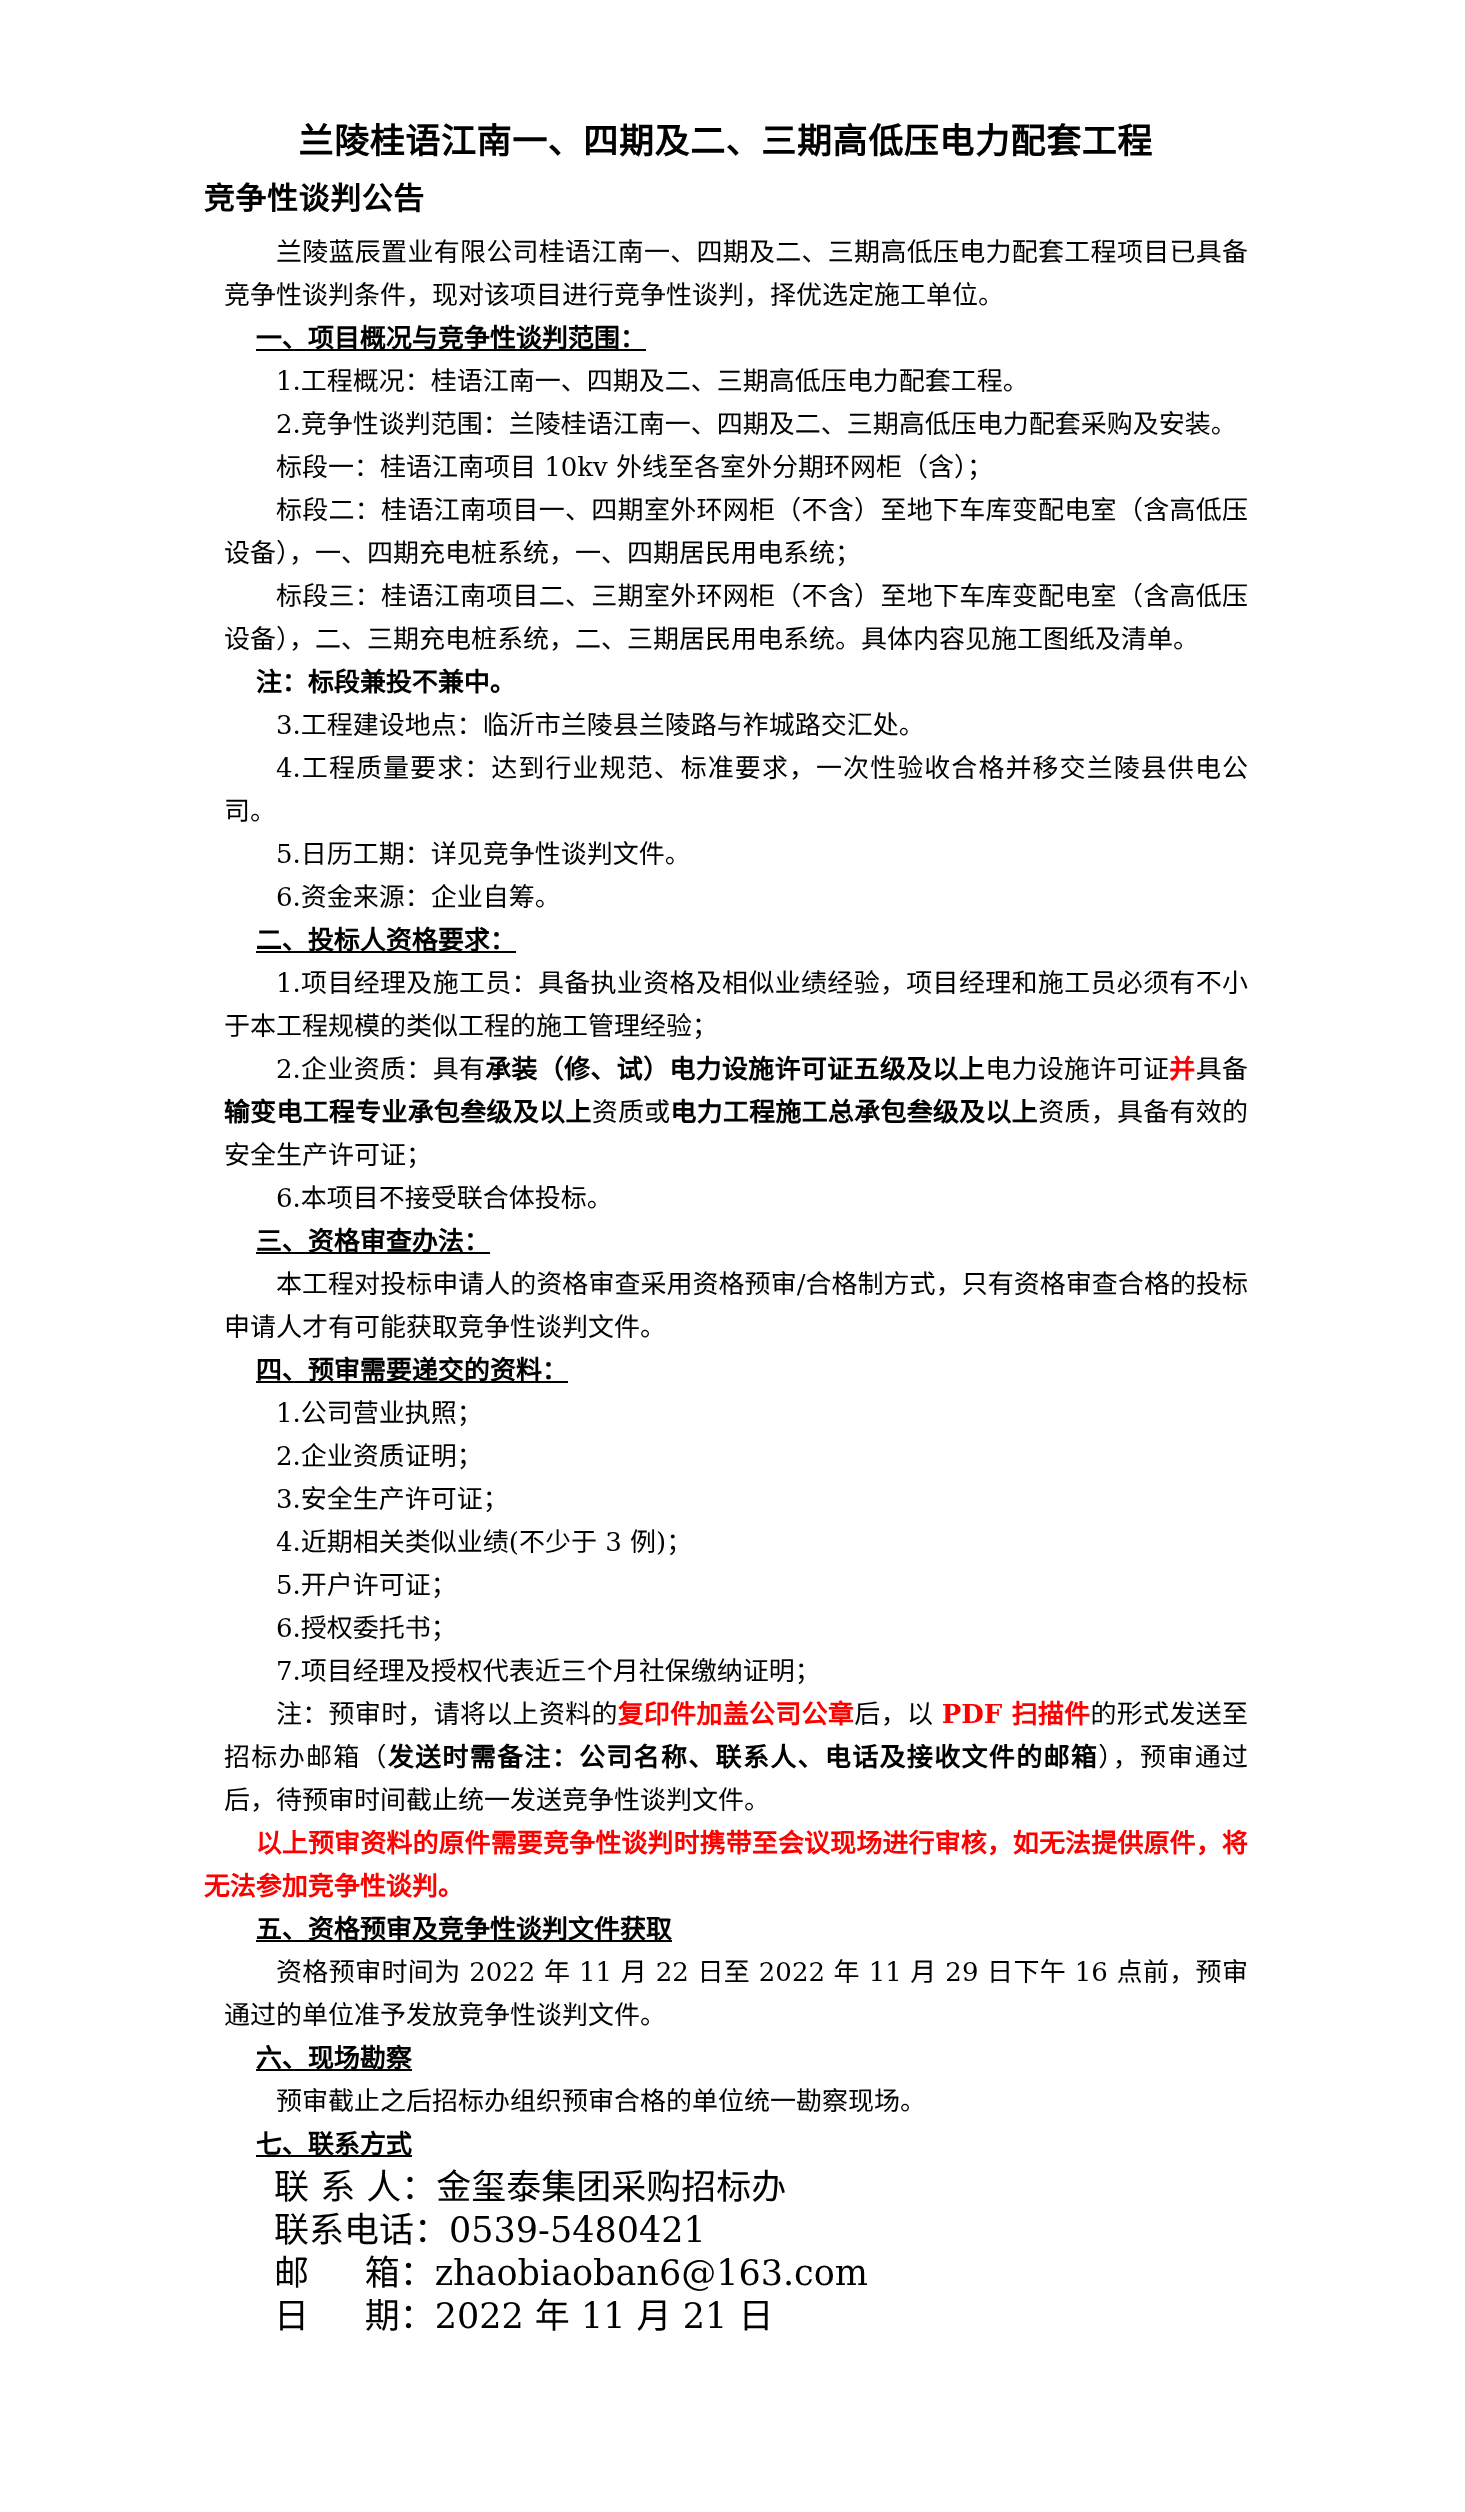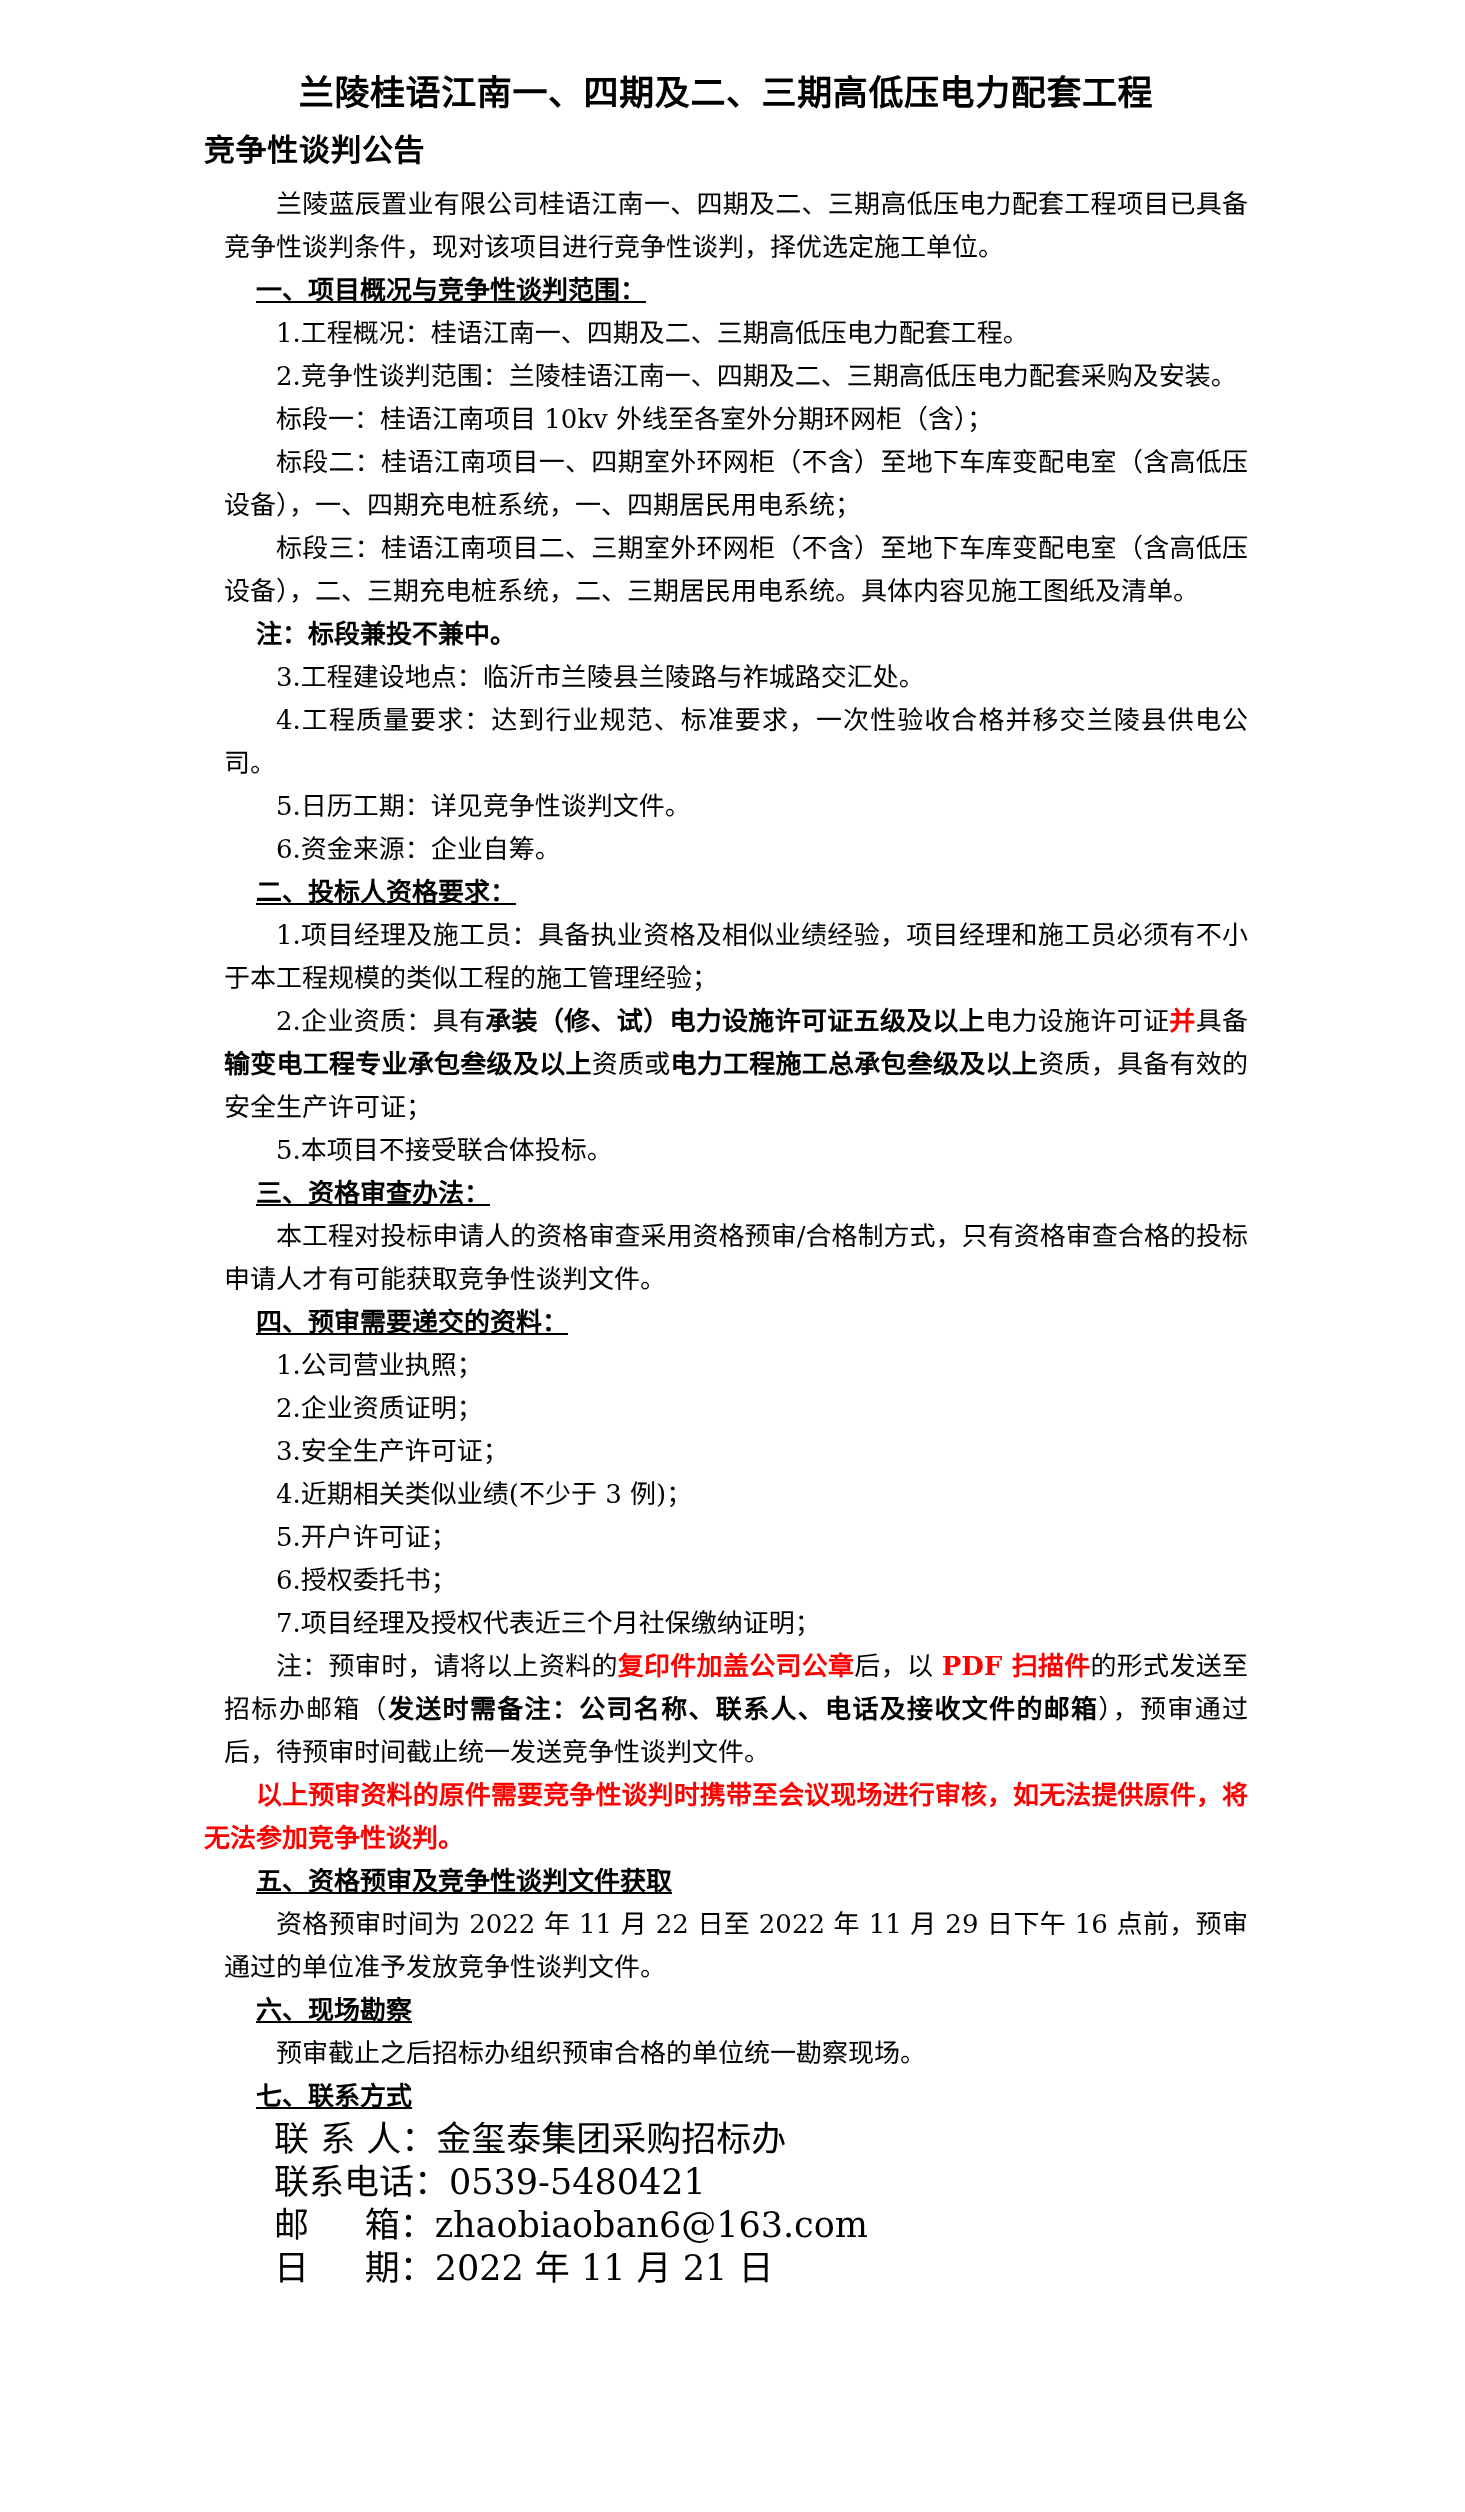--- a/index.html
+++ b/index.html
@@ -29,21 +29,21 @@
   }
 
   
   .doc-title {
     font-size: 35px;
     font-weight: bold;
     text-align: center;
     letter-spacing: 0.6px;
     line-height: 1.25;
     margin: 0;
-    padding-top: 71px;
+    padding-top: 119px;
     white-space: nowrap;
   }
   .doc-subtitle {
     font-size: 31px;
     font-weight: bold;
     text-align: left;
     letter-spacing: 0.6px;
     line-height: 1.25;
     margin: 0;
     padding-top: 16.5px;
@@ -108,21 +108,21 @@
     <p class="p indent">标段三：桂语江南项目二、三期室外环网柜（不含）至地下车库变配电室（含高低压设备），二、三期充电桩系统，二、三期居民用电系统。具体内容见施工图纸及清单。</p>
     <p class="p note-bold">注：标段兼投不兼中。</p>
     <p class="p indent">3.工程建设地点：临沂市兰陵县兰陵路与祚城路交汇处。</p>
     <p class="p indent">4.工程质量要求：达到行业规范、标准要求，一次性验收合格并移交兰陵县供电公司。</p>
     <p class="p indent">5.日历工期：详见竞争性谈判文件。</p>
     <p class="p indent">6.资金来源：企业自筹。</p>
 
     <p class="p heading">二、投标人资格要求：</p>
     <p class="p indent">1.项目经理及施工员：具备执业资格及相似业绩经验，项目经理和施工员必须有不小于本工程规模的类似工程的施工管理经验；</p>
     <p class="p indent"><span>2.企业资质：具有</span><span class="b">承装（修、试）电力设施许可证五级及以上</span><span>电力设施许可证</span><span class="redb">并</span><span>具备</span><span class="b">输变电工程专业承包叁级及以上</span><span>资质或</span><span class="b">电力工程施工总承包叁级及以上</span><span>资质，具备有效的安全生产许可证；</span></p>
-    <p class="p indent">5.本项目不接受联合体投标。</p>
+    <p class="p indent">6.本项目不接受联合体投标。</p>
 
     <p class="p heading">三、资格审查办法：</p>
     <p class="p indent">本工程对投标申请人的资格审查采用资格预审/合格制方式，只有资格审查合格的投标申请人才有可能获取竞争性谈判文件。</p>
 
     <p class="p heading">四、预审需要递交的资料：</p>
     <p class="p indent">1.公司营业执照；</p>
     <p class="p indent">2.企业资质证明；</p>
     <p class="p indent">3.安全生产许可证；</p>
     <p class="p indent">4.近期相关类似业绩(不少于 3 例)；</p>
     <p class="p indent">5.开户许可证；</p>

